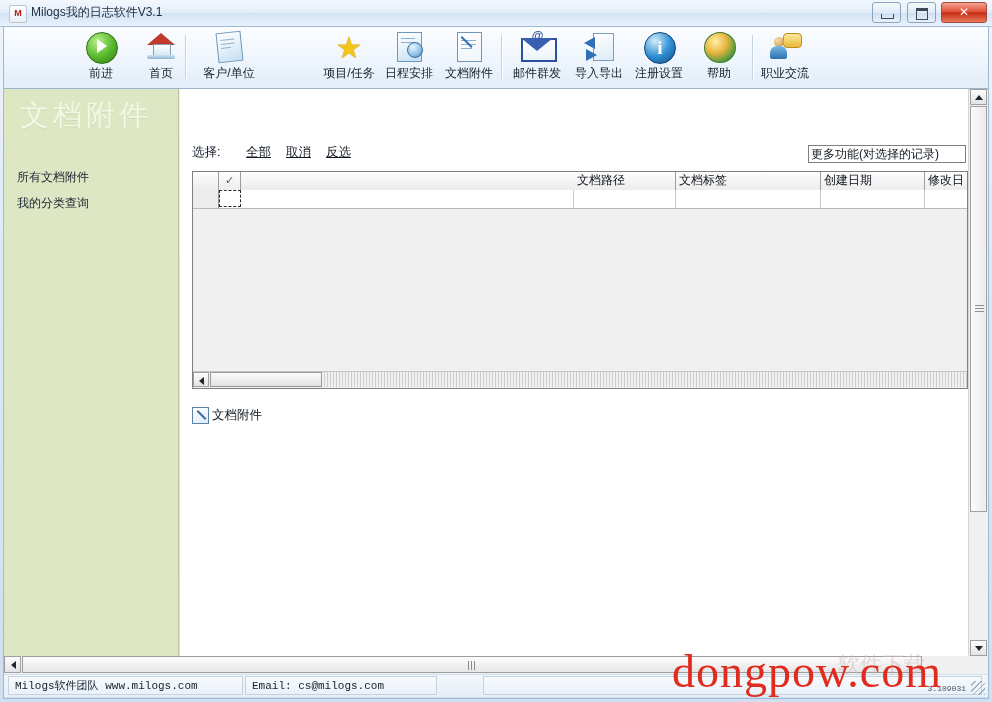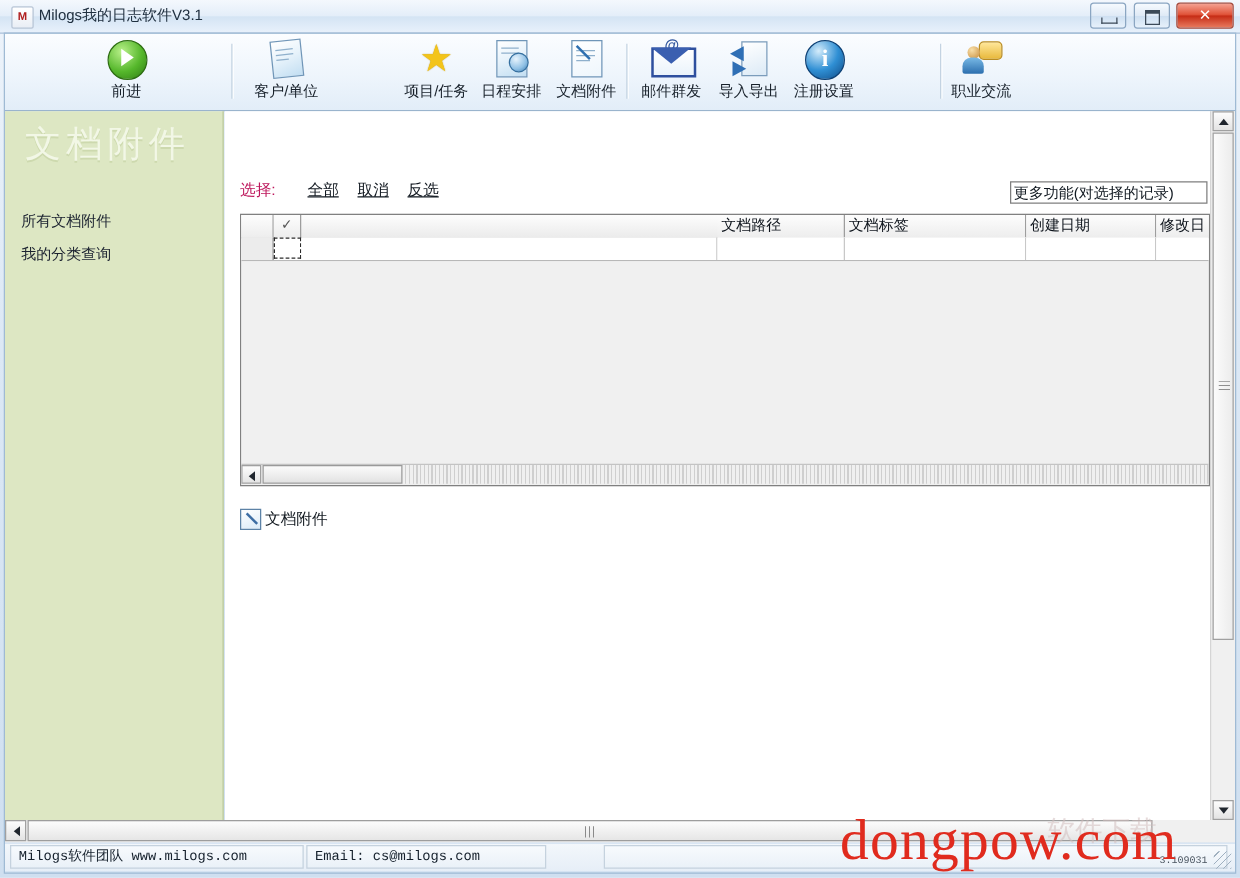--- a/index.html
+++ b/index.html
@@ -271,21 +271,21 @@
     background: #ffffff;
     font-size: 12px; color: #9aa4ae; padding: 0 3px;
     box-sizing: border-box; line-height: 18px;
     overflow: hidden; white-space: nowrap;
   }
   .select-row {
     position: absolute; left: 0; top: 55px; width: 788px; height: 22px;
   }
   .sel-label {
     position: absolute; left: 12px; top: 0;
-    font-size: 12.5px; color: #be185d; white-space: nowrap;
+    font-size: 12.5px; color: #0f172a; white-space: nowrap;
   }
   .sel-link {
     position: absolute; top: 0; font-size: 12.5px; color: #111820;
     text-decoration: underline; cursor: pointer; white-space: nowrap;
   }
   .more-select {
     position: absolute; left: 628px; top: 56px; width: 158px; height: 18px;
     border: 1px solid #7f7f7f; background: #ffffff;
     font-size: 12px; color: #101820; line-height: 17px;
     box-sizing: border-box; padding-left: 2px; overflow: hidden; white-space: nowrap;
@@ -479,20 +479,30 @@
 
 
     <div class="tb-item" style="left:68px">
       <div class="tb-ico">
         <span class="ico-circle ico-green"></span>
         <span class="arrow-g arrow-right"></span>
       </div>
       <div class="tb-label">前进</div>
     </div>
 
+    <div class="tb-item" style="left:128px">
+      <div class="tb-ico">
+        <span class="ico-house">
+          <span class="roof"></span>
+            <span class="house-body"></span>
+            <span class="house-base"></span>
+        </span>
+      </div>
+      <div class="tb-label">首页</div>
+    </div>
 
     <div class="tb-sep" style="left:181px"></div>
 
     <div class="tb-item" style="left:196px">
       <div class="tb-ico">
         <span class="ico-doc" style="margin-left:-12px;width:23px;height:28px">
           <span class="line" style="top:6px;width:14px"></span>
           <span class="line" style="top:10px;width:14px"></span>
           <span class="line" style="top:14px;width:10px"></span>
         </span>
@@ -554,20 +564,26 @@
       <div class="tb-label">导入导出</div>
     </div>
 
     <div class="tb-item" style="left:626px">
       <div class="tb-ico">
         <span class="ico-info">i</span>
       </div>
       <div class="tb-label">注册设置</div>
     </div>
 
+    <div class="tb-item" style="left:686px">
+      <div class="tb-ico">
+        <span class="ico-globe"></span>
+      </div>
+      <div class="tb-label">帮助</div>
+    </div>
 
     <div class="tb-sep" style="left:748px"></div>
 
     <div class="tb-item" style="left:752px">
       <div class="tb-ico">
         <span class="ico-career">
           <span class="c-bubble"></span>
           <span class="c-person">
               <span class="c-head"></span>
               <span class="c-body"></span>

